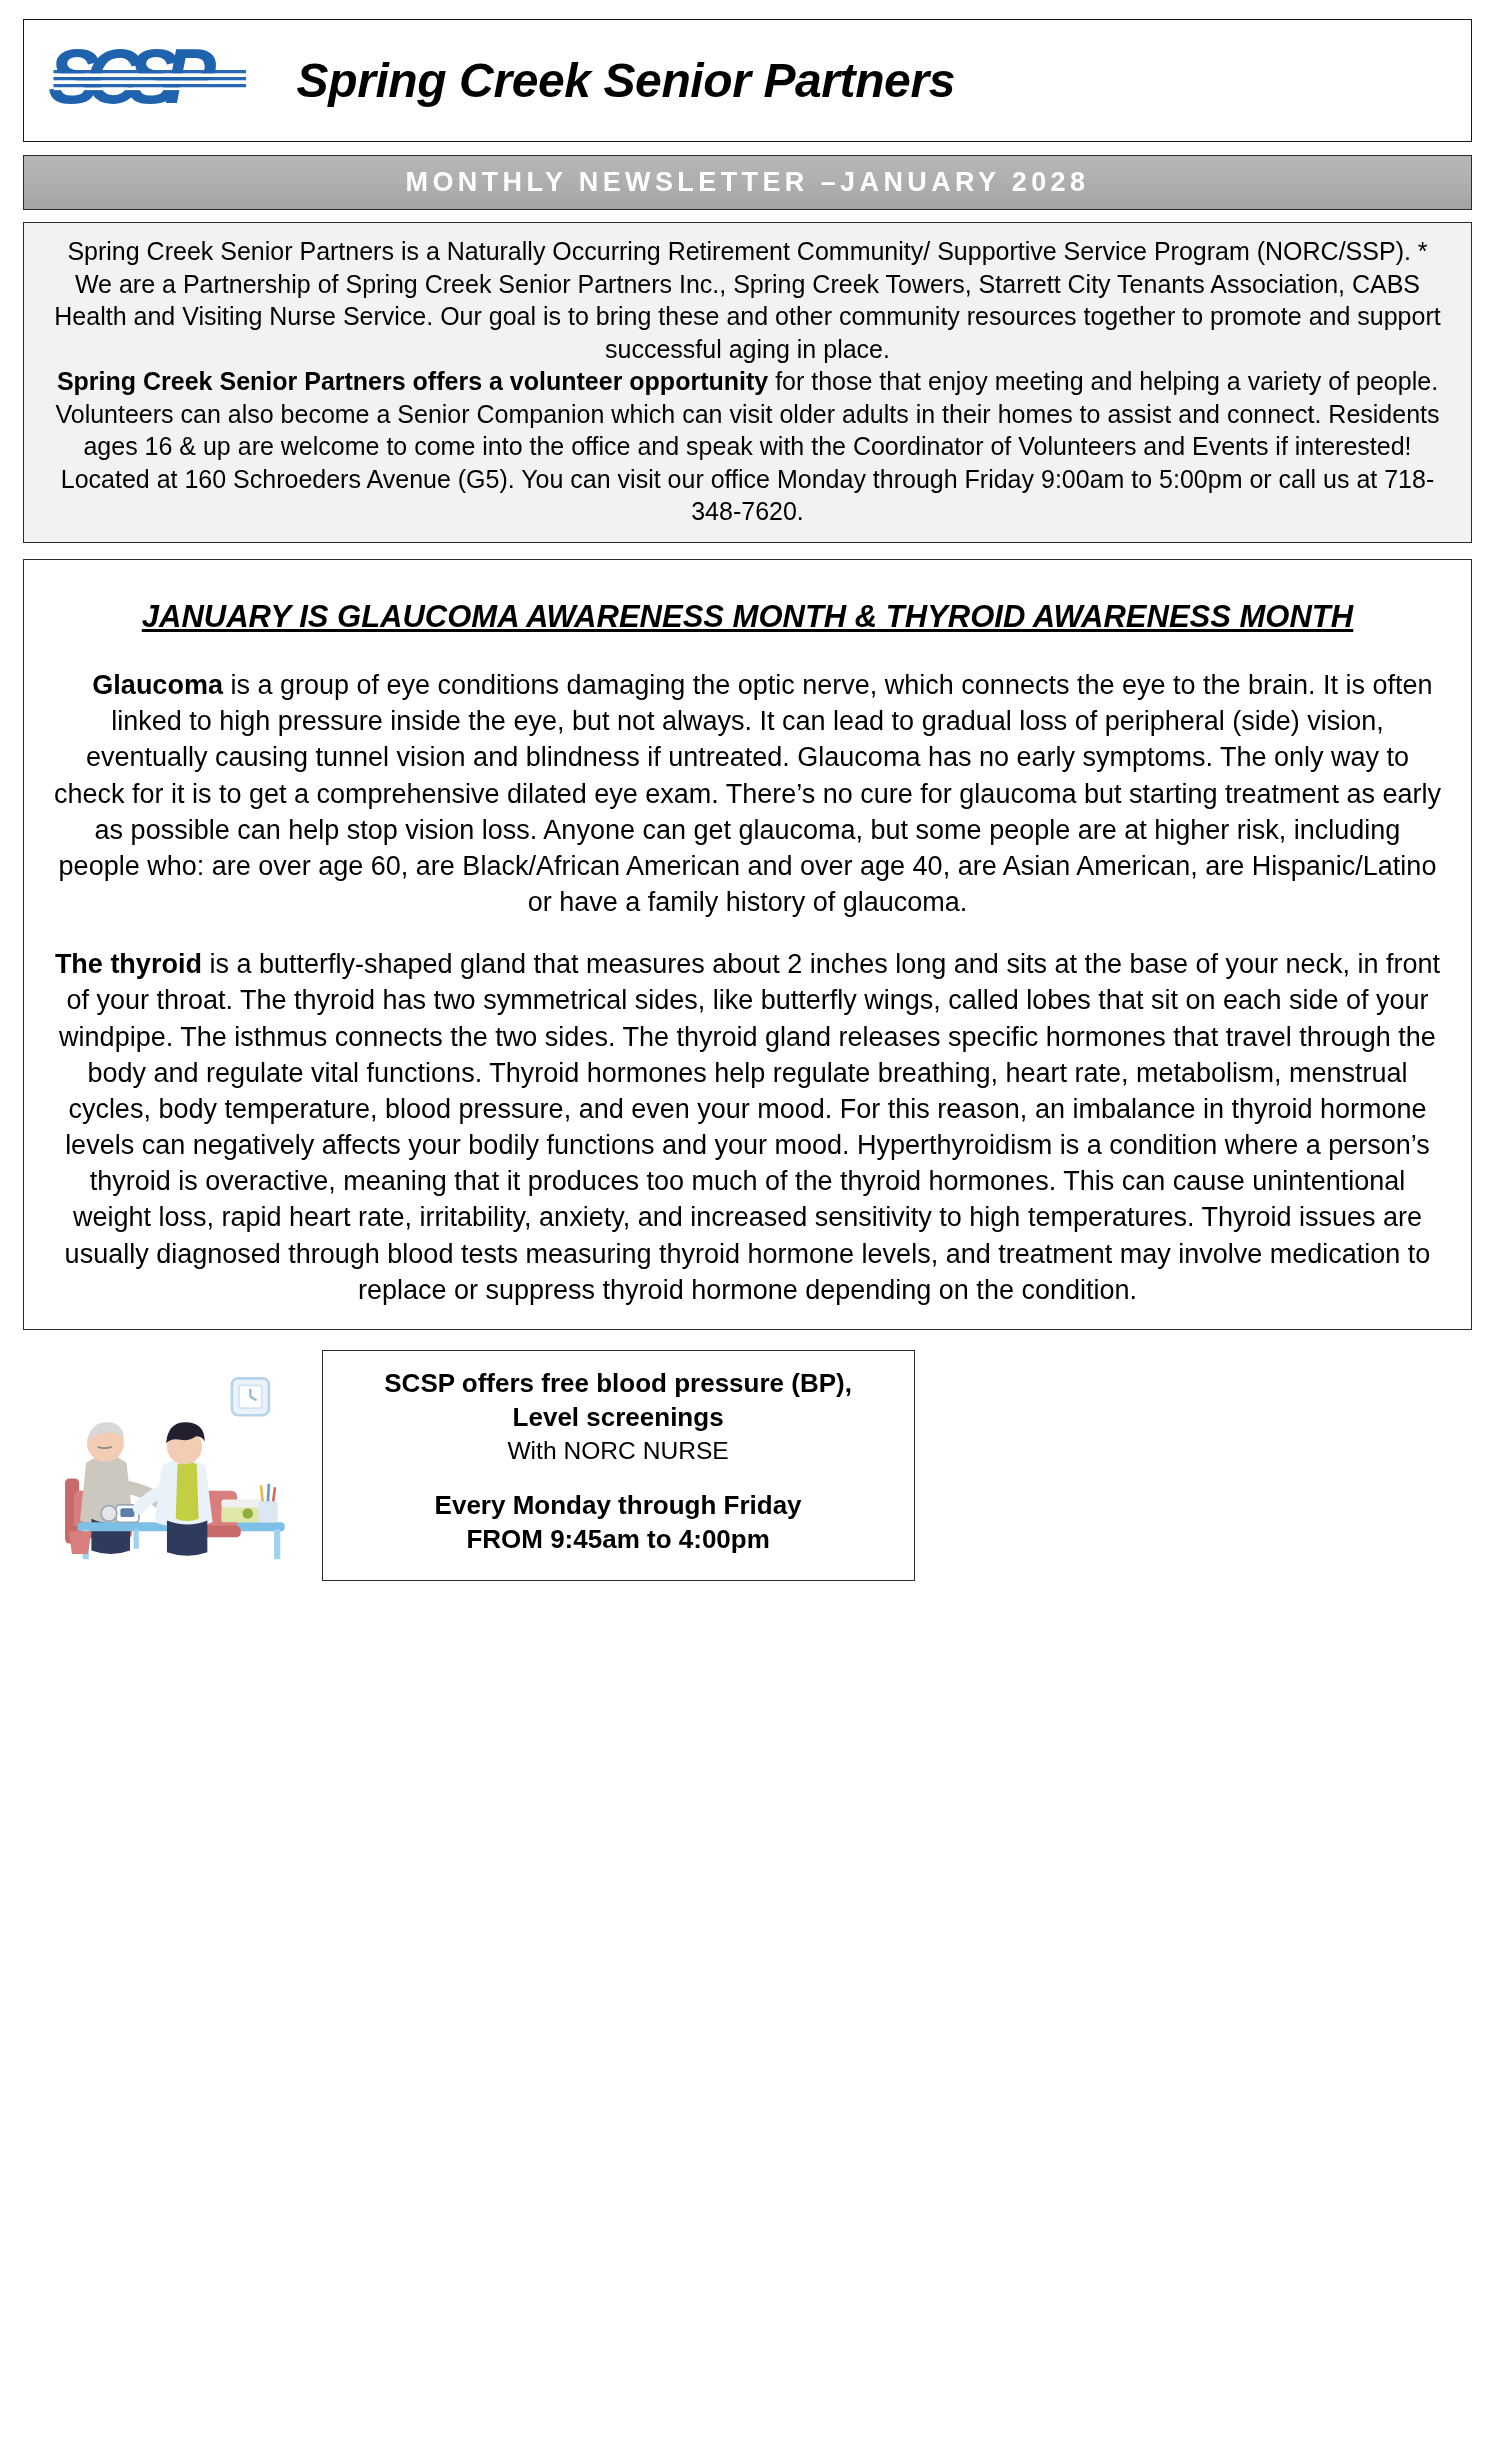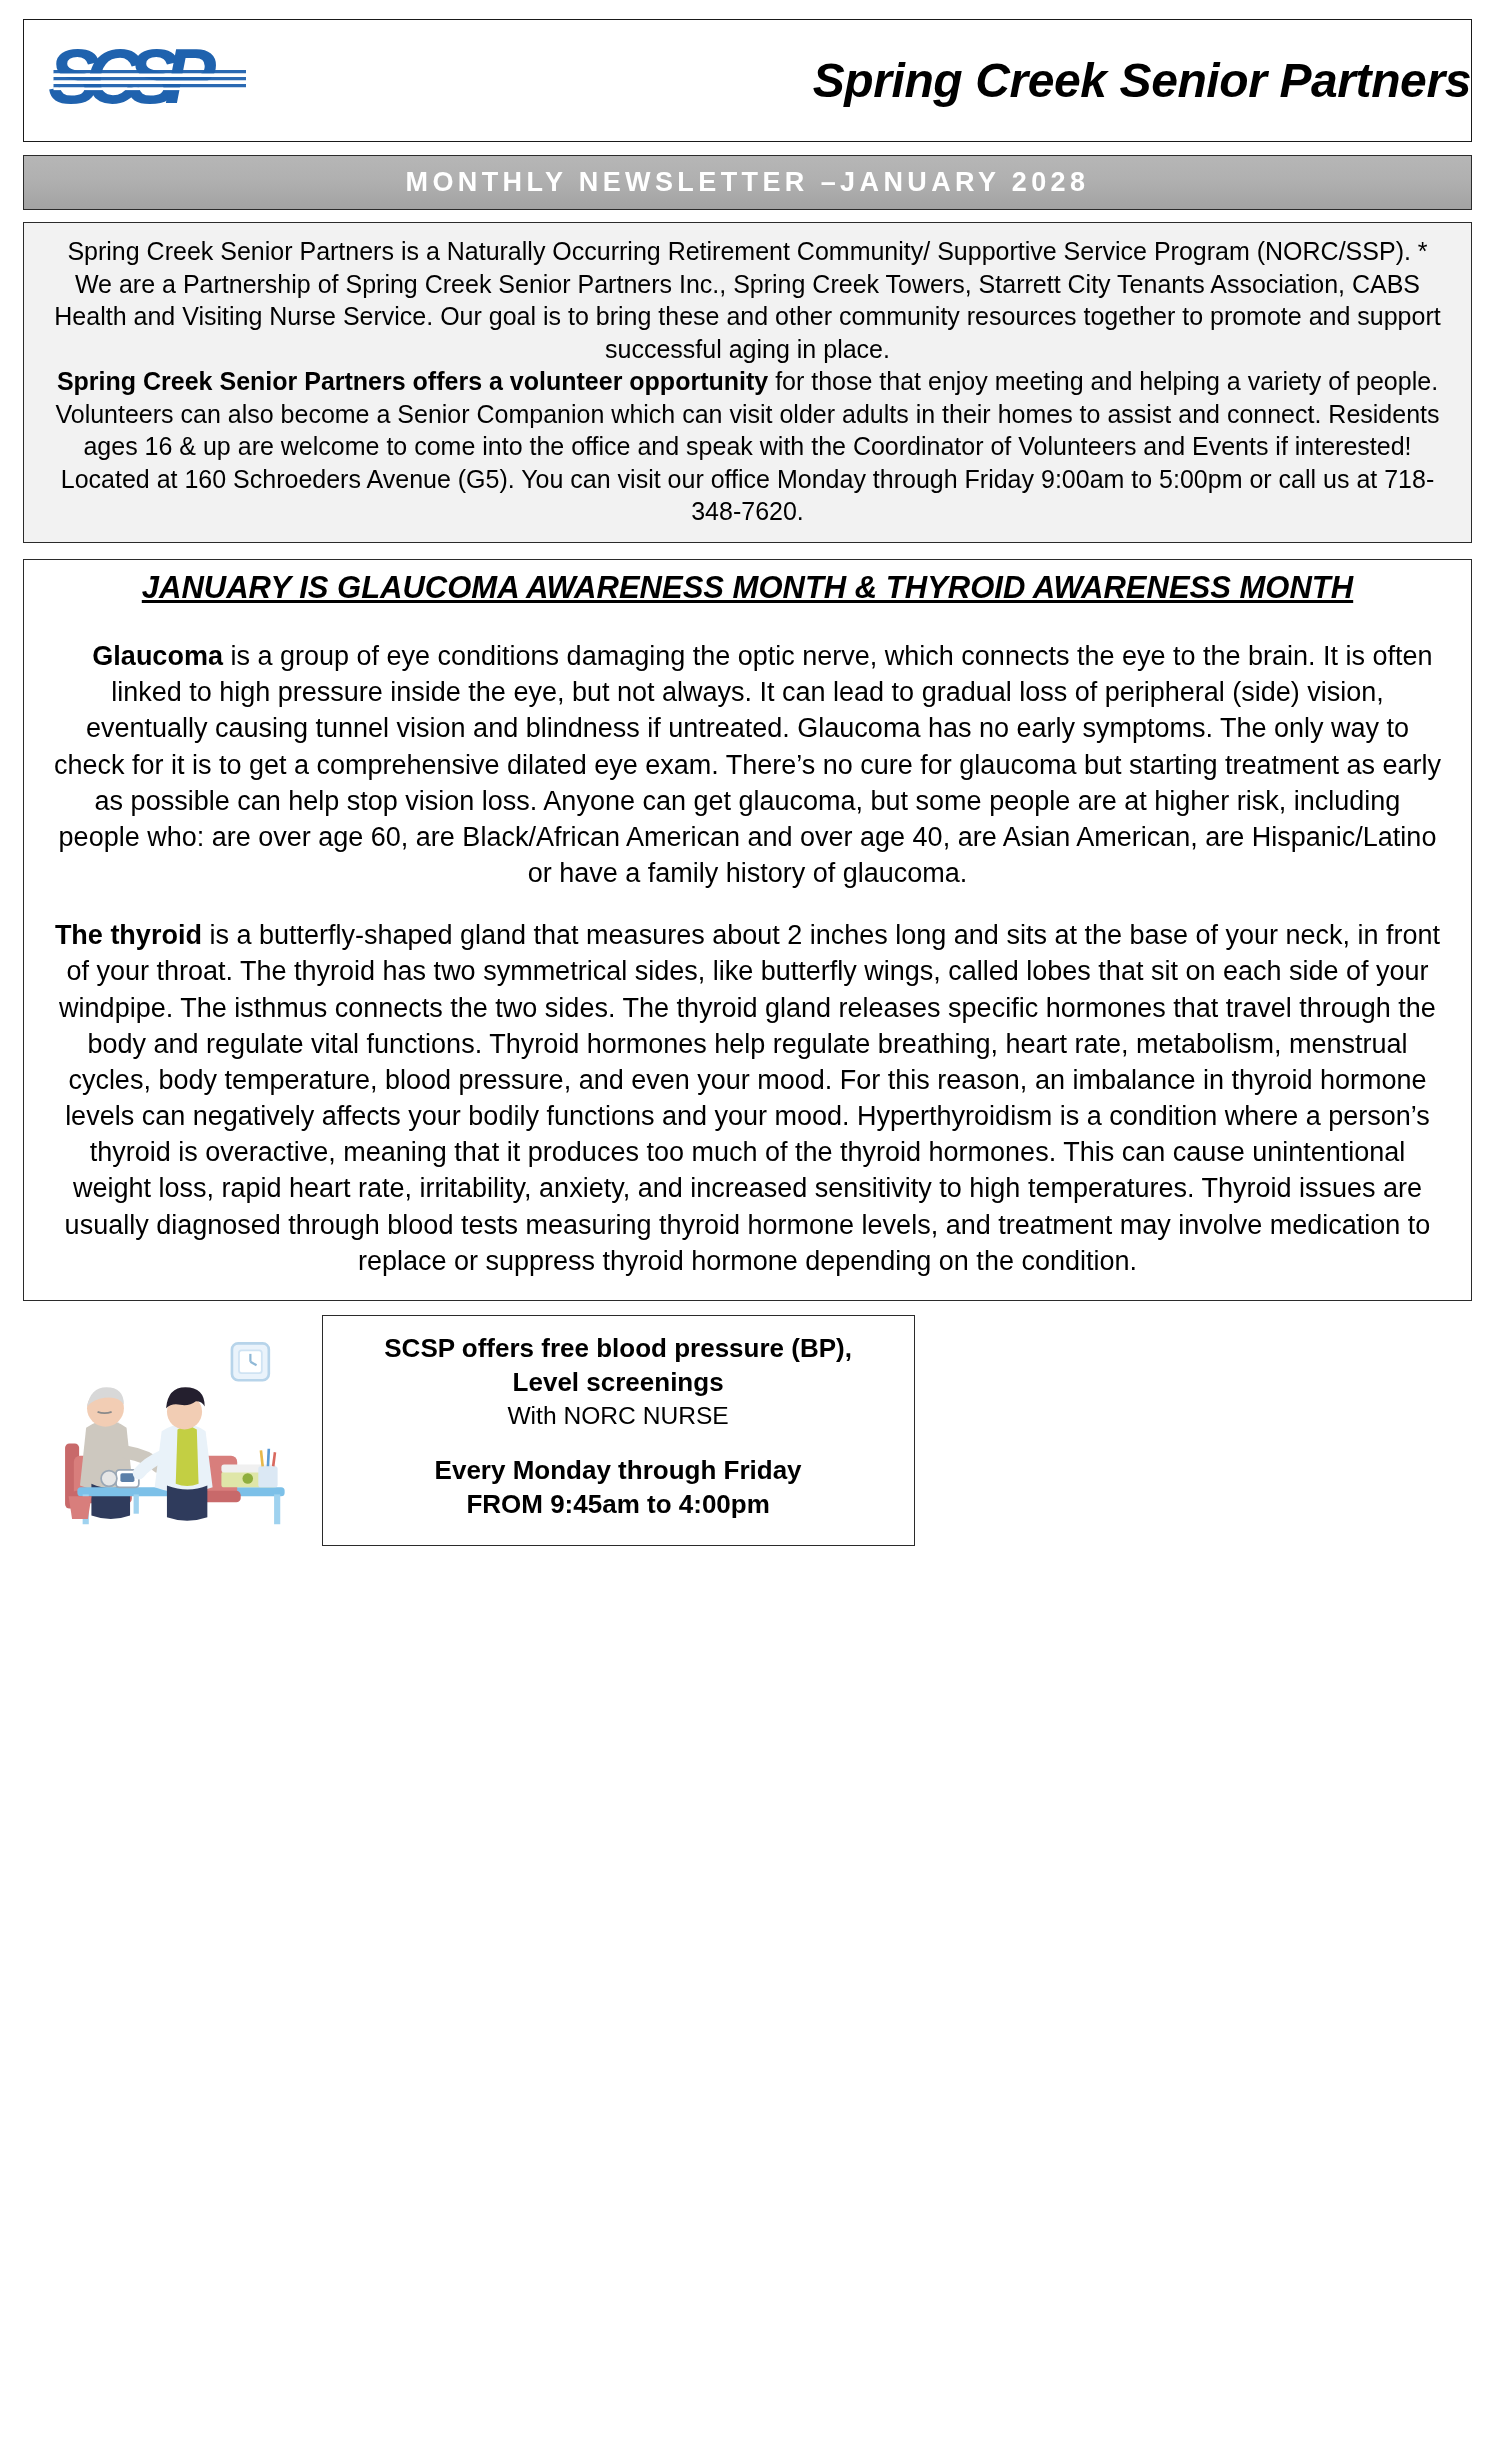--- a/index.html
+++ b/index.html
@@ -40,21 +40,21 @@
     justify-content: center;
     height: 100%;
   }
   .logo-svg { display: block; }
   .masthead-title {
     flex: 1;
     font-size: 48px;
     font-weight: bold;
     font-style: italic;
     letter-spacing: -0.4px;
-    text-align: right;
+    text-align: left;
     padding-left: 17.6px;
     font-family: "Liberation Sans", sans-serif;
     white-space: nowrap;
   }
 
   
   .banner {
     background: linear-gradient(to bottom, #b6b6b6 0%, #b0b0b0 45%, #a3a3a3 100%);
     border: 1.8px solid #2b2b2b;
     height: 55px;
@@ -88,22 +88,22 @@
     margin: 0;
   }
   .intro-p + .intro-p { margin-top: 0px; }
   .bold { font-weight: bold; }
 
   
   .article-box {
     border: 1.8px solid #2b2b2b;
     background: #ffffff;
     box-sizing: border-box;
-    padding: 8px 23px 21px 23px;
-    margin-bottom: 14px;
+    padding: 37px 23px 21px 23px;
+    margin-bottom: 20px;
   }
   .article-heading {
     font-size: 31px;
     font-weight: bold;
     font-style: italic;
     text-decoration: underline;
     text-align: center;
     line-height: 1.30;
     margin: 0 0 30px 0;
     padding: 0 24.6px;

